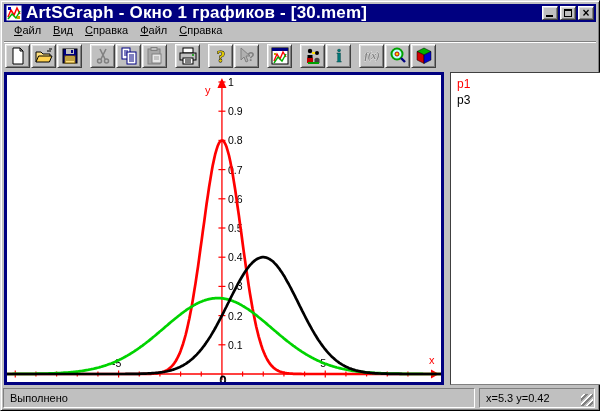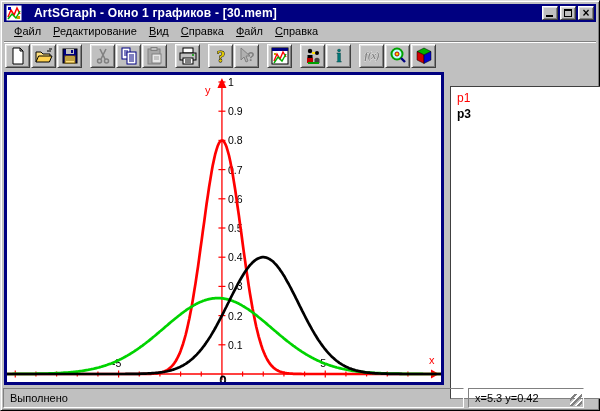--- a/index.html
+++ b/index.html
@@ -7,59 +7,59 @@
   body { font-family:"Liberation Sans", sans-serif; background:#c0c0c0; overflow:hidden; }
 
   .window { position:relative; width:600px; height:411px; background:#c0c0c0;
     border:1px solid; border-color:#dfdfdf #000 #000 #dfdfdf;
     box-shadow: inset 1px 1px 0 #fff, inset -1px -1px 0 #808080; }
 
   
   .titlebar { position:absolute; left:3px; top:3px; right:3px; height:18px;
     background:#000080; display:flex; align-items:center; padding:0 2px; }
   .app-icon { width:16px; height:16px; margin-right:4px; flex:0 0 auto; }
-  .title-text { color:#fff; font-weight:bold; font-size:12px; white-space:nowrap;
-    flex:1 1 auto; letter-spacing:.2px;margin-left:8px; }
+  .title-text { color:#fff; font-weight:bold; font-size:17px; white-space:nowrap;
+    flex:1 1 auto; letter-spacing:.2px; }
   .win-btns { display:flex; gap:2px; }
   .win-btn { width:16px; height:14px; background:#c0c0c0; border:1px solid;
     border-color:#fff #404040 #404040 #fff; box-shadow: inset 1px 1px 0 #dfdfdf, inset -1px -1px 0 #808080;
     display:flex; align-items:center; justify-content:center; padding:0; cursor:default; position:relative; }
   .glyph-min { position:absolute; left:3px; bottom:2px; width:7px; height:2px; background:#000; }
   .glyph-max { width:8px; height:8px; border:1px solid #000; border-top-width:2px; }
   .glyph-close { font-size:12px; font-weight:bold; line-height:10px; color:#000; font-family:"Liberation Sans",sans-serif; }
 
   
   .menubar { position:absolute; left:3px; top:21px; right:3px; height:17px;
-    display:flex; align-items:center; padding-left:4px; }
+    display:flex; align-items:flex-start; padding-left:4px; }
   .menu-item { display:inline-block; padding:2px 6px; font-size:11px; color:#000; }
   .menu-item::first-letter { text-decoration:underline; }
 
   
   .toolbar { position:absolute; left:3px; top:40px; right:3px; height:29px;
     border-top:1px solid #808080; box-shadow: inset 0 1px 0 #fff;
     display:flex; align-items:center; padding-left:1px; }
   .tb-group { display:flex; margin-right:7px; }
   .tb-btn { width:25px; height:24px; margin-right:1px; background:#c0c0c0;
     border:1px solid; border-color:#fff #404040 #404040 #fff;
     box-shadow: inset 1px 1px 0 #dfdfdf, inset -1px -1px 0 #808080;
     display:flex; align-items:center; justify-content:center; padding:0; }
   .tb-btn svg { display:block; }
 
   
   .client { position:absolute; left:3px; top:69px; right:3px; bottom:26px; }
   .plot-panel { position:absolute; left:0px; top:2px; width:440px; height:313px;
     border:3px solid #000080; background:#fff; }
   .plot-panel svg { display:block; }
-  .legend-panel { position:absolute; left:446px; top:16px; width:151px; height:313px;
+  .legend-panel { position:absolute; left:446px; top:2px; width:151px; height:313px;
     background:#fff; border:1px solid #404040; border-right-color:#808080; border-bottom-color:#808080;
     padding:3px 0 12px 6px; }
   .legend-item { font-size:12px; line-height:16px; }
 
   
-  .statusbar { position:absolute; left:2px; right:15px; bottom:2px; height:22px; }
+  .statusbar { position:absolute; left:2px; right:4px; bottom:2px; height:22px; }
   .status-panel { position:absolute; top:2px; bottom:0; border:1px solid;
     border-color:#808080 #fff #fff #808080; font-size:11px; padding:3px 6px;
     white-space:nowrap; overflow:hidden; }
   .status-left { left:0; right:120px; }
   .status-right { width:116px; right:0; }
   .resize-grip { position:absolute; right:1px; bottom:1px; width:12px; height:12px;
     background: repeating-linear-gradient(135deg, transparent 0 2px, #fff 2px 3px, #808080 3px 5px); }
 </style>
 </head>
 <body>
@@ -85,21 +85,20 @@
           <span class="glyph-max"></span>
         </button>
         <button class="win-btn">
           <span class="glyph-close">×</span>
         </button>
       </span>
   </div>
 
   <div class="menubar" id="menubar">
       <span class="menu-item">Файл</span>
-      <span class="menu-item">Редактирование</span>
       <span class="menu-item">Вид</span>
       <span class="menu-item">Справка</span>
       <span class="menu-item">Файл</span>
       <span class="menu-item">Справка</span>
     </div>
 
   <div class="toolbar" id="toolbar">
       <span class="tb-group">
         <button class="tb-btn">
           <span>
@@ -306,21 +305,21 @@
           <text x="197.93333333333337" y="19" font-size="11" fill="#ff0000">y</text>
           <text x="422" y="289" font-size="11" fill="#ff0000">x</text>
           <polyline points="0.0,299.0 1.2,299.0 2.5,299.0 3.7,299.0 5.0,299.0 6.2,299.0 7.4,299.0 8.7,299.0 9.9,299.0 11.2,299.0 12.4,299.0 13.6,299.0 14.9,299.0 16.1,299.0 17.4,299.0 18.6,299.0 19.8,299.0 21.1,299.0 22.3,299.0 23.6,299.0 24.8,299.0 26.0,299.0 27.3,299.0 28.5,299.0 29.8,299.0 31.0,299.0 32.2,299.0 33.5,299.0 34.7,299.0 36.0,299.0 37.2,299.0 38.4,299.0 39.7,299.0 40.9,299.0 42.2,299.0 43.4,299.0 44.6,299.0 45.9,299.0 47.1,299.0 48.4,299.0 49.6,299.0 50.8,299.0 52.1,299.0 53.3,299.0 54.6,299.0 55.8,299.0 57.0,299.0 58.3,299.0 59.5,299.0 60.8,299.0 62.0,299.0 63.2,299.0 64.5,299.0 65.7,299.0 67.0,299.0 68.2,299.0 69.4,299.0 70.7,299.0 71.9,299.0 73.2,299.0 74.4,299.0 75.6,299.0 76.9,299.0 78.1,299.0 79.4,299.0 80.6,299.0 81.8,299.0 83.1,299.0 84.3,299.0 85.6,299.0 86.8,299.0 88.0,299.0 89.3,299.0 90.5,299.0 91.8,299.0 93.0,299.0 94.2,299.0 95.5,299.0 96.7,299.0 98.0,299.0 99.2,299.0 100.4,299.0 101.7,299.0 102.9,299.0 104.2,299.0 105.4,299.0 106.6,299.0 107.9,299.0 109.1,299.0 110.4,299.0 111.6,299.0 112.8,299.0 114.1,299.0 115.3,299.0 116.6,299.0 117.8,299.0 119.0,299.0 120.3,299.0 121.5,299.0 122.8,299.0 124.0,299.0 125.2,299.0 126.5,299.0 127.7,299.0 129.0,299.0 130.2,299.0 131.4,299.0 132.7,299.0 133.9,299.0 135.2,299.0 136.4,298.9 137.6,298.9 138.9,298.9 140.1,298.9 141.4,298.8 142.6,298.8 143.8,298.8 145.1,298.7 146.3,298.6 147.6,298.5 148.8,298.4 150.0,298.2 151.3,298.0 152.5,297.8 153.8,297.5 155.0,297.2 156.2,296.8 157.5,296.3 158.7,295.8 160.0,295.1 161.2,294.3 162.4,293.4 163.7,292.3 164.9,291.1 166.2,289.7 167.4,288.0 168.6,286.2 169.9,284.0 171.1,281.6 172.4,278.9 173.6,275.9 174.8,272.5 176.1,268.7 177.3,264.6 178.6,260.0 179.8,255.1 181.0,249.7 182.3,243.8 183.5,237.6 184.8,230.9 186.0,223.8 187.2,216.3 188.5,208.4 189.7,200.2 191.0,191.7 192.2,182.9 193.4,174.0 194.7,164.9 195.9,155.8 197.2,146.7 198.4,137.6 199.6,128.8 200.9,120.2 202.1,111.9 203.4,104.1 204.6,96.8 205.8,90.1 207.1,84.1 208.3,78.8 209.6,74.4 210.8,70.7 212.0,68.0 213.3,66.3 214.5,65.5 215.8,65.6 217.0,66.7 218.2,68.8 219.5,71.8 220.7,75.8 222.0,80.5 223.2,86.0 224.4,92.3 225.7,99.2 226.9,106.7 228.2,114.7 229.4,123.0 230.6,131.7 231.9,140.6 233.1,149.7 234.4,158.8 235.6,168.0 236.8,177.0 238.1,185.9 239.3,194.6 240.6,203.0 241.8,211.1 243.0,218.8 244.3,226.2 245.5,233.2 246.8,239.7 248.0,245.8 249.2,251.5 250.5,256.8 251.7,261.6 253.0,266.0 254.2,270.0 255.4,273.7 256.7,276.9 257.9,279.8 259.2,282.5 260.4,284.8 261.6,286.8 262.9,288.6 264.1,290.2 265.4,291.5 266.6,292.7 267.8,293.7 269.1,294.6 270.3,295.3 271.6,296.0 272.8,296.5 274.0,296.9 275.3,297.3 276.5,297.6 277.8,297.9 279.0,298.1 280.2,298.3 281.5,298.4 282.7,298.5 284.0,298.6 285.2,298.7 286.4,298.8 287.7,298.8 288.9,298.9 290.2,298.9 291.4,298.9 292.6,298.9 293.9,298.9 295.1,299.0 296.4,299.0 297.6,299.0 298.8,299.0 300.1,299.0 301.3,299.0 302.6,299.0 303.8,299.0 305.0,299.0 306.3,299.0 307.5,299.0 308.8,299.0 310.0,299.0 311.2,299.0 312.5,299.0 313.7,299.0 315.0,299.0 316.2,299.0 317.4,299.0 318.7,299.0 319.9,299.0 321.2,299.0 322.4,299.0 323.6,299.0 324.9,299.0 326.1,299.0 327.4,299.0 328.6,299.0 329.8,299.0 331.1,299.0 332.3,299.0 333.6,299.0 334.8,299.0 336.0,299.0 337.3,299.0 338.5,299.0 339.8,299.0 341.0,299.0 342.2,299.0 343.5,299.0 344.7,299.0 346.0,299.0 347.2,299.0 348.4,299.0 349.7,299.0 350.9,299.0 352.2,299.0 353.4,299.0 354.6,299.0 355.9,299.0 357.1,299.0 358.4,299.0 359.6,299.0 360.8,299.0 362.1,299.0 363.3,299.0 364.6,299.0 365.8,299.0 367.0,299.0 368.3,299.0 369.5,299.0 370.8,299.0 372.0,299.0 373.2,299.0 374.5,299.0 375.7,299.0 377.0,299.0 378.2,299.0 379.4,299.0 380.7,299.0 381.9,299.0 383.2,299.0 384.4,299.0 385.6,299.0 386.9,299.0 388.1,299.0 389.4,299.0 390.6,299.0 391.8,299.0 393.1,299.0 394.3,299.0 395.6,299.0 396.8,299.0 398.0,299.0 399.3,299.0 400.5,299.0 401.8,299.0 403.0,299.0 404.2,299.0 405.5,299.0 406.7,299.0 408.0,299.0 409.2,299.0 410.4,299.0 411.7,299.0 412.9,299.0 414.2,299.0 415.4,299.0 416.6,299.0 417.9,299.0 419.1,299.0 420.4,299.0 421.6,299.0 422.8,299.0 424.1,299.0 425.3,299.0 426.6,299.0 427.8,299.0 429.0,299.0 430.3,299.0 431.5,299.0 432.8,299.0 434.0,299.0" fill="none" stroke="#ff0000" stroke-width="2.7" stroke-linecap="round" stroke-linejoin="round"></polyline>
           <polyline points="0.0,299.0 1.2,299.0 2.5,299.0 3.7,299.0 5.0,299.0 6.2,298.9 7.4,298.9 8.7,298.9 9.9,298.9 11.2,298.9 12.4,298.9 13.6,298.9 14.9,298.9 16.1,298.9 17.4,298.9 18.6,298.9 19.8,298.9 21.1,298.9 22.3,298.8 23.6,298.8 24.8,298.8 26.0,298.8 27.3,298.8 28.5,298.8 29.8,298.7 31.0,298.7 32.2,298.7 33.5,298.7 34.7,298.6 36.0,298.6 37.2,298.6 38.4,298.6 39.7,298.5 40.9,298.5 42.2,298.4 43.4,298.4 44.6,298.4 45.9,298.3 47.1,298.3 48.4,298.2 49.6,298.2 50.8,298.1 52.1,298.0 53.3,298.0 54.6,297.9 55.8,297.8 57.0,297.7 58.3,297.6 59.5,297.6 60.8,297.5 62.0,297.4 63.2,297.3 64.5,297.1 65.7,297.0 67.0,296.9 68.2,296.8 69.4,296.6 70.7,296.5 71.9,296.3 73.2,296.1 74.4,296.0 75.6,295.8 76.9,295.6 78.1,295.4 79.4,295.2 80.6,295.0 81.8,294.7 83.1,294.5 84.3,294.2 85.6,294.0 86.8,293.7 88.0,293.4 89.3,293.1 90.5,292.8 91.8,292.5 93.0,292.1 94.2,291.8 95.5,291.4 96.7,291.0 98.0,290.6 99.2,290.2 100.4,289.8 101.7,289.3 102.9,288.9 104.2,288.4 105.4,287.9 106.6,287.4 107.9,286.9 109.1,286.3 110.4,285.8 111.6,285.2 112.8,284.6 114.1,284.0 115.3,283.3 116.6,282.7 117.8,282.0 119.0,281.3 120.3,280.6 121.5,279.9 122.8,279.2 124.0,278.4 125.2,277.6 126.5,276.8 127.7,276.0 129.0,275.2 130.2,274.4 131.4,273.5 132.7,272.6 133.9,271.7 135.2,270.8 136.4,269.9 137.6,269.0 138.9,268.0 140.1,267.0 141.4,266.1 142.6,265.1 143.8,264.1 145.1,263.1 146.3,262.0 147.6,261.0 148.8,260.0 150.0,258.9 151.3,257.9 152.5,256.8 153.8,255.8 155.0,254.7 156.2,253.7 157.5,252.6 158.7,251.5 160.0,250.5 161.2,249.4 162.4,248.4 163.7,247.3 164.9,246.3 166.2,245.2 167.4,244.2 168.6,243.2 169.9,242.2 171.1,241.2 172.4,240.2 173.6,239.3 174.8,238.3 176.1,237.4 177.3,236.5 178.6,235.6 179.8,234.7 181.0,233.9 182.3,233.1 183.5,232.3 184.8,231.5 186.0,230.8 187.2,230.0 188.5,229.4 189.7,228.7 191.0,228.1 192.2,227.5 193.4,226.9 194.7,226.4 195.9,225.9 197.2,225.5 198.4,225.1 199.6,224.7 200.9,224.4 202.1,224.1 203.4,223.8 204.6,223.6 205.8,223.4 207.1,223.3 208.3,223.2 209.6,223.1 210.8,223.1 212.0,223.1 213.3,223.2 214.5,223.3 215.8,223.4 217.0,223.6 218.2,223.8 219.5,224.1 220.7,224.4 222.0,224.7 223.2,225.1 224.4,225.5 225.7,225.9 226.9,226.4 228.2,226.9 229.4,227.5 230.6,228.1 231.9,228.7 233.1,229.4 234.4,230.0 235.6,230.8 236.8,231.5 238.1,232.3 239.3,233.1 240.6,233.9 241.8,234.7 243.0,235.6 244.3,236.5 245.5,237.4 246.8,238.3 248.0,239.3 249.2,240.2 250.5,241.2 251.7,242.2 253.0,243.2 254.2,244.2 255.4,245.2 256.7,246.3 257.9,247.3 259.2,248.4 260.4,249.4 261.6,250.5 262.9,251.5 264.1,252.6 265.4,253.7 266.6,254.7 267.8,255.8 269.1,256.8 270.3,257.9 271.6,258.9 272.8,260.0 274.0,261.0 275.3,262.0 276.5,263.1 277.8,264.1 279.0,265.1 280.2,266.1 281.5,267.0 282.7,268.0 284.0,269.0 285.2,269.9 286.4,270.8 287.7,271.7 288.9,272.6 290.2,273.5 291.4,274.4 292.6,275.2 293.9,276.0 295.1,276.8 296.4,277.6 297.6,278.4 298.8,279.2 300.1,279.9 301.3,280.6 302.6,281.3 303.8,282.0 305.0,282.7 306.3,283.3 307.5,284.0 308.8,284.6 310.0,285.2 311.2,285.8 312.5,286.3 313.7,286.9 315.0,287.4 316.2,287.9 317.4,288.4 318.7,288.9 319.9,289.3 321.2,289.8 322.4,290.2 323.6,290.6 324.9,291.0 326.1,291.4 327.4,291.8 328.6,292.1 329.8,292.5 331.1,292.8 332.3,293.1 333.6,293.4 334.8,293.7 336.0,294.0 337.3,294.2 338.5,294.5 339.8,294.7 341.0,295.0 342.2,295.2 343.5,295.4 344.7,295.6 346.0,295.8 347.2,296.0 348.4,296.1 349.7,296.3 350.9,296.5 352.2,296.6 353.4,296.8 354.6,296.9 355.9,297.0 357.1,297.1 358.4,297.3 359.6,297.4 360.8,297.5 362.1,297.6 363.3,297.6 364.6,297.7 365.8,297.8 367.0,297.9 368.3,298.0 369.5,298.0 370.8,298.1 372.0,298.2 373.2,298.2 374.5,298.3 375.7,298.3 377.0,298.4 378.2,298.4 379.4,298.4 380.7,298.5 381.9,298.5 383.2,298.6 384.4,298.6 385.6,298.6 386.9,298.6 388.1,298.7 389.4,298.7 390.6,298.7 391.8,298.7 393.1,298.8 394.3,298.8 395.6,298.8 396.8,298.8 398.0,298.8 399.3,298.8 400.5,298.9 401.8,298.9 403.0,298.9 404.2,298.9 405.5,298.9 406.7,298.9 408.0,298.9 409.2,298.9 410.4,298.9 411.7,298.9 412.9,298.9 414.2,298.9 415.4,298.9 416.6,299.0 417.9,299.0 419.1,299.0 420.4,299.0 421.6,299.0 422.8,299.0 424.1,299.0 425.3,299.0 426.6,299.0 427.8,299.0 429.0,299.0 430.3,299.0 431.5,299.0 432.8,299.0 434.0,299.0" fill="none" stroke="#00d300" stroke-width="2.7" stroke-linecap="round" stroke-linejoin="round"></polyline>
           <polyline points="0.0,299.0 1.2,299.0 2.5,299.0 3.7,299.0 5.0,299.0 6.2,299.0 7.4,299.0 8.7,299.0 9.9,299.0 11.2,299.0 12.4,299.0 13.6,299.0 14.9,299.0 16.1,299.0 17.4,299.0 18.6,299.0 19.8,299.0 21.1,299.0 22.3,299.0 23.6,299.0 24.8,299.0 26.0,299.0 27.3,299.0 28.5,299.0 29.8,299.0 31.0,299.0 32.2,299.0 33.5,299.0 34.7,299.0 36.0,299.0 37.2,299.0 38.4,299.0 39.7,299.0 40.9,299.0 42.2,299.0 43.4,299.0 44.6,299.0 45.9,299.0 47.1,299.0 48.4,299.0 49.6,299.0 50.8,299.0 52.1,299.0 53.3,299.0 54.6,299.0 55.8,299.0 57.0,299.0 58.3,299.0 59.5,299.0 60.8,299.0 62.0,299.0 63.2,299.0 64.5,299.0 65.7,299.0 67.0,299.0 68.2,299.0 69.4,299.0 70.7,299.0 71.9,299.0 73.2,299.0 74.4,299.0 75.6,299.0 76.9,299.0 78.1,299.0 79.4,299.0 80.6,299.0 81.8,299.0 83.1,299.0 84.3,299.0 85.6,299.0 86.8,299.0 88.0,299.0 89.3,299.0 90.5,299.0 91.8,299.0 93.0,299.0 94.2,299.0 95.5,299.0 96.7,299.0 98.0,299.0 99.2,299.0 100.4,299.0 101.7,299.0 102.9,299.0 104.2,299.0 105.4,299.0 106.6,299.0 107.9,299.0 109.1,299.0 110.4,299.0 111.6,299.0 112.8,299.0 114.1,299.0 115.3,299.0 116.6,299.0 117.8,299.0 119.0,298.9 120.3,298.9 121.5,298.9 122.8,298.9 124.0,298.9 125.2,298.9 126.5,298.9 127.7,298.9 129.0,298.8 130.2,298.8 131.4,298.8 132.7,298.8 133.9,298.7 135.2,298.7 136.4,298.7 137.6,298.6 138.9,298.6 140.1,298.5 141.4,298.4 142.6,298.4 143.8,298.3 145.1,298.2 146.3,298.1 147.6,298.0 148.8,297.9 150.0,297.8 151.3,297.7 152.5,297.5 153.8,297.3 155.0,297.2 156.2,297.0 157.5,296.8 158.7,296.5 160.0,296.3 161.2,296.0 162.4,295.7 163.7,295.4 164.9,295.0 166.2,294.6 167.4,294.2 168.6,293.8 169.9,293.3 171.1,292.8 172.4,292.3 173.6,291.7 174.8,291.0 176.1,290.4 177.3,289.6 178.6,288.9 179.8,288.1 181.0,287.2 182.3,286.3 183.5,285.3 184.8,284.3 186.0,283.2 187.2,282.0 188.5,280.8 189.7,279.6 191.0,278.2 192.2,276.9 193.4,275.4 194.7,273.9 195.9,272.3 197.2,270.6 198.4,268.9 199.6,267.1 200.9,265.3 202.1,263.4 203.4,261.4 204.6,259.4 205.8,257.3 207.1,255.2 208.3,253.0 209.6,250.7 210.8,248.4 212.0,246.1 213.3,243.7 214.5,241.3 215.8,238.9 217.0,236.5 218.2,234.0 219.5,231.5 220.7,229.0 222.0,226.5 223.2,224.0 224.4,221.5 225.7,219.0 226.9,216.6 228.2,214.2 229.4,211.8 230.6,209.5 231.9,207.2 233.1,205.0 234.4,202.8 235.6,200.8 236.8,198.8 238.1,196.8 239.3,195.0 240.6,193.3 241.8,191.7 243.0,190.2 244.3,188.8 245.5,187.5 246.8,186.4 248.0,185.4 249.2,184.5 250.5,183.8 251.7,183.2 253.0,182.7 254.2,182.4 255.4,182.2 256.7,182.2 257.9,182.3 259.2,182.6 260.4,183.0 261.6,183.6 262.9,184.3 264.1,185.1 265.4,186.0 266.6,187.1 267.8,188.4 269.1,189.7 270.3,191.2 271.6,192.8 272.8,194.4 274.0,196.2 275.3,198.1 276.5,200.1 277.8,202.1 279.0,204.3 280.2,206.5 281.5,208.7 282.7,211.0 284.0,213.4 285.2,215.8 286.4,218.2 287.7,220.7 288.9,223.2 290.2,225.7 291.4,228.2 292.6,230.7 293.9,233.1 295.1,235.6 296.4,238.1 297.6,240.5 298.8,242.9 300.1,245.3 301.3,247.7 302.6,250.0 303.8,252.2 305.0,254.4 306.3,256.6 307.5,258.7 308.8,260.7 310.0,262.7 311.2,264.7 312.5,266.5 313.7,268.3 315.0,270.1 316.2,271.7 317.4,273.3 318.7,274.9 319.9,276.4 321.2,277.8 322.4,279.1 323.6,280.4 324.9,281.7 326.1,282.8 327.4,283.9 328.6,285.0 329.8,286.0 331.1,286.9 332.3,287.8 333.6,288.6 334.8,289.4 336.0,290.1 337.3,290.8 338.5,291.5 339.8,292.1 341.0,292.6 342.2,293.2 343.5,293.6 344.7,294.1 346.0,294.5 347.2,294.9 348.4,295.3 349.7,295.6 350.9,295.9 352.2,296.2 353.4,296.4 354.6,296.7 355.9,296.9 357.1,297.1 358.4,297.3 359.6,297.5 360.8,297.6 362.1,297.7 363.3,297.9 364.6,298.0 365.8,298.1 367.0,298.2 368.3,298.3 369.5,298.4 370.8,298.4 372.0,298.5 373.2,298.5 374.5,298.6 375.7,298.6 377.0,298.7 378.2,298.7 379.4,298.7 380.7,298.8 381.9,298.8 383.2,298.8 384.4,298.8 385.6,298.9 386.9,298.9 388.1,298.9 389.4,298.9 390.6,298.9 391.8,298.9 393.1,298.9 394.3,298.9 395.6,299.0 396.8,299.0 398.0,299.0 399.3,299.0 400.5,299.0 401.8,299.0 403.0,299.0 404.2,299.0 405.5,299.0 406.7,299.0 408.0,299.0 409.2,299.0 410.4,299.0 411.7,299.0 412.9,299.0 414.2,299.0 415.4,299.0 416.6,299.0 417.9,299.0 419.1,299.0 420.4,299.0 421.6,299.0 422.8,299.0 424.1,299.0 425.3,299.0 426.6,299.0 427.8,299.0 429.0,299.0 430.3,299.0 431.5,299.0 432.8,299.0 434.0,299.0" fill="none" stroke="#000000" stroke-width="2.7" stroke-linecap="round" stroke-linejoin="round"></polyline>
           <text x="215.93333333333337" y="309" font-size="11.5" text-anchor="middle" fill="#fff" stroke="#000" stroke-width="0.9">0</text>
         </svg>
     </div>
     <div class="legend-panel" id="legend">
         <div class="legend-item" style="color: rgb(255, 0, 0);">p1</div>
-        <div class="legend-item" style="color: rgb(0, 0, 0); font-weight: bold;">p3</div>
+        <div class="legend-item" style="color: rgb(0, 0, 0);">p3</div>
       </div>
   </div>
 
   <div class="statusbar">
     <div class="status-panel status-left">
       <span>Выполнено</span>
     </div>
     <div class="status-panel status-right">
       <span>x=5.3 y=0.42</span>
       <span class="resize-grip"></span>

